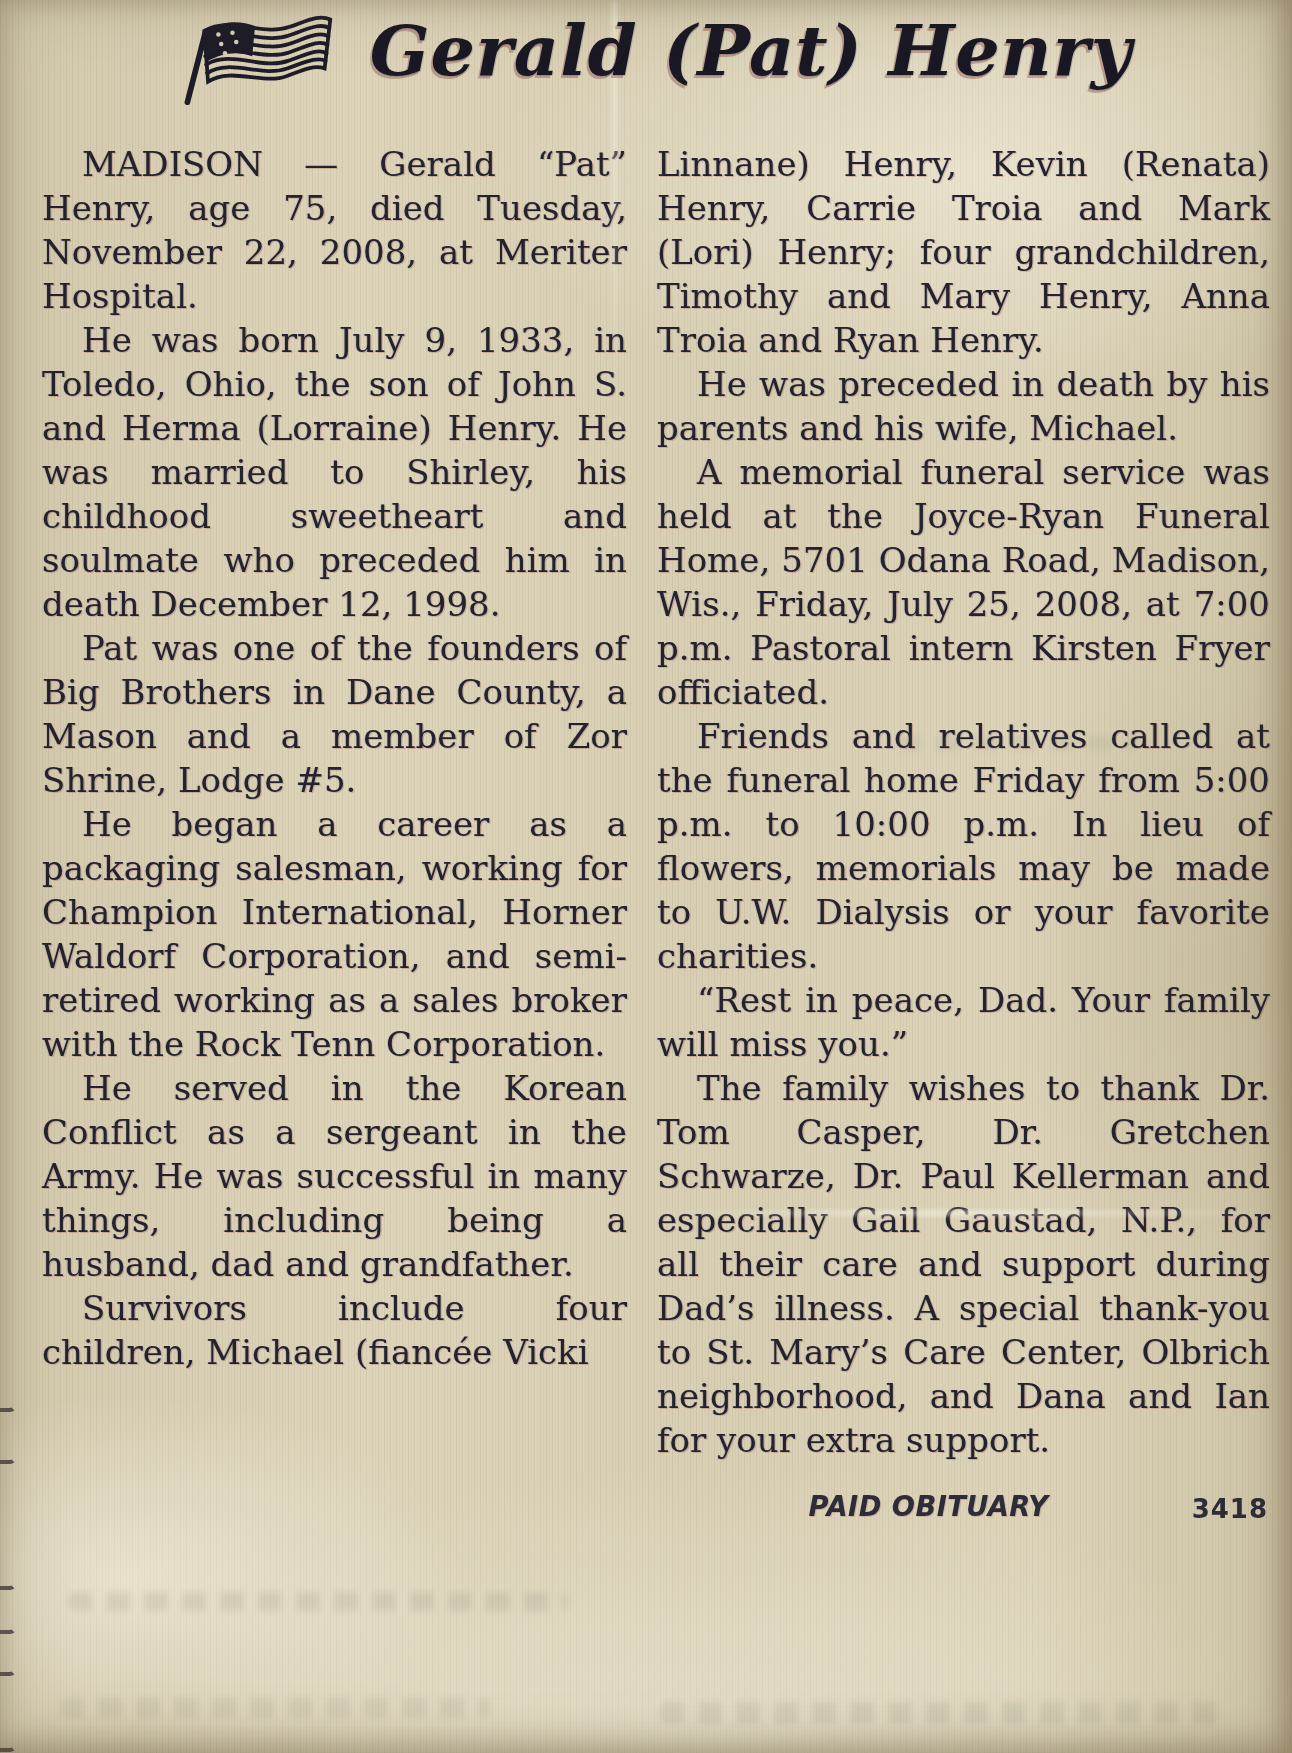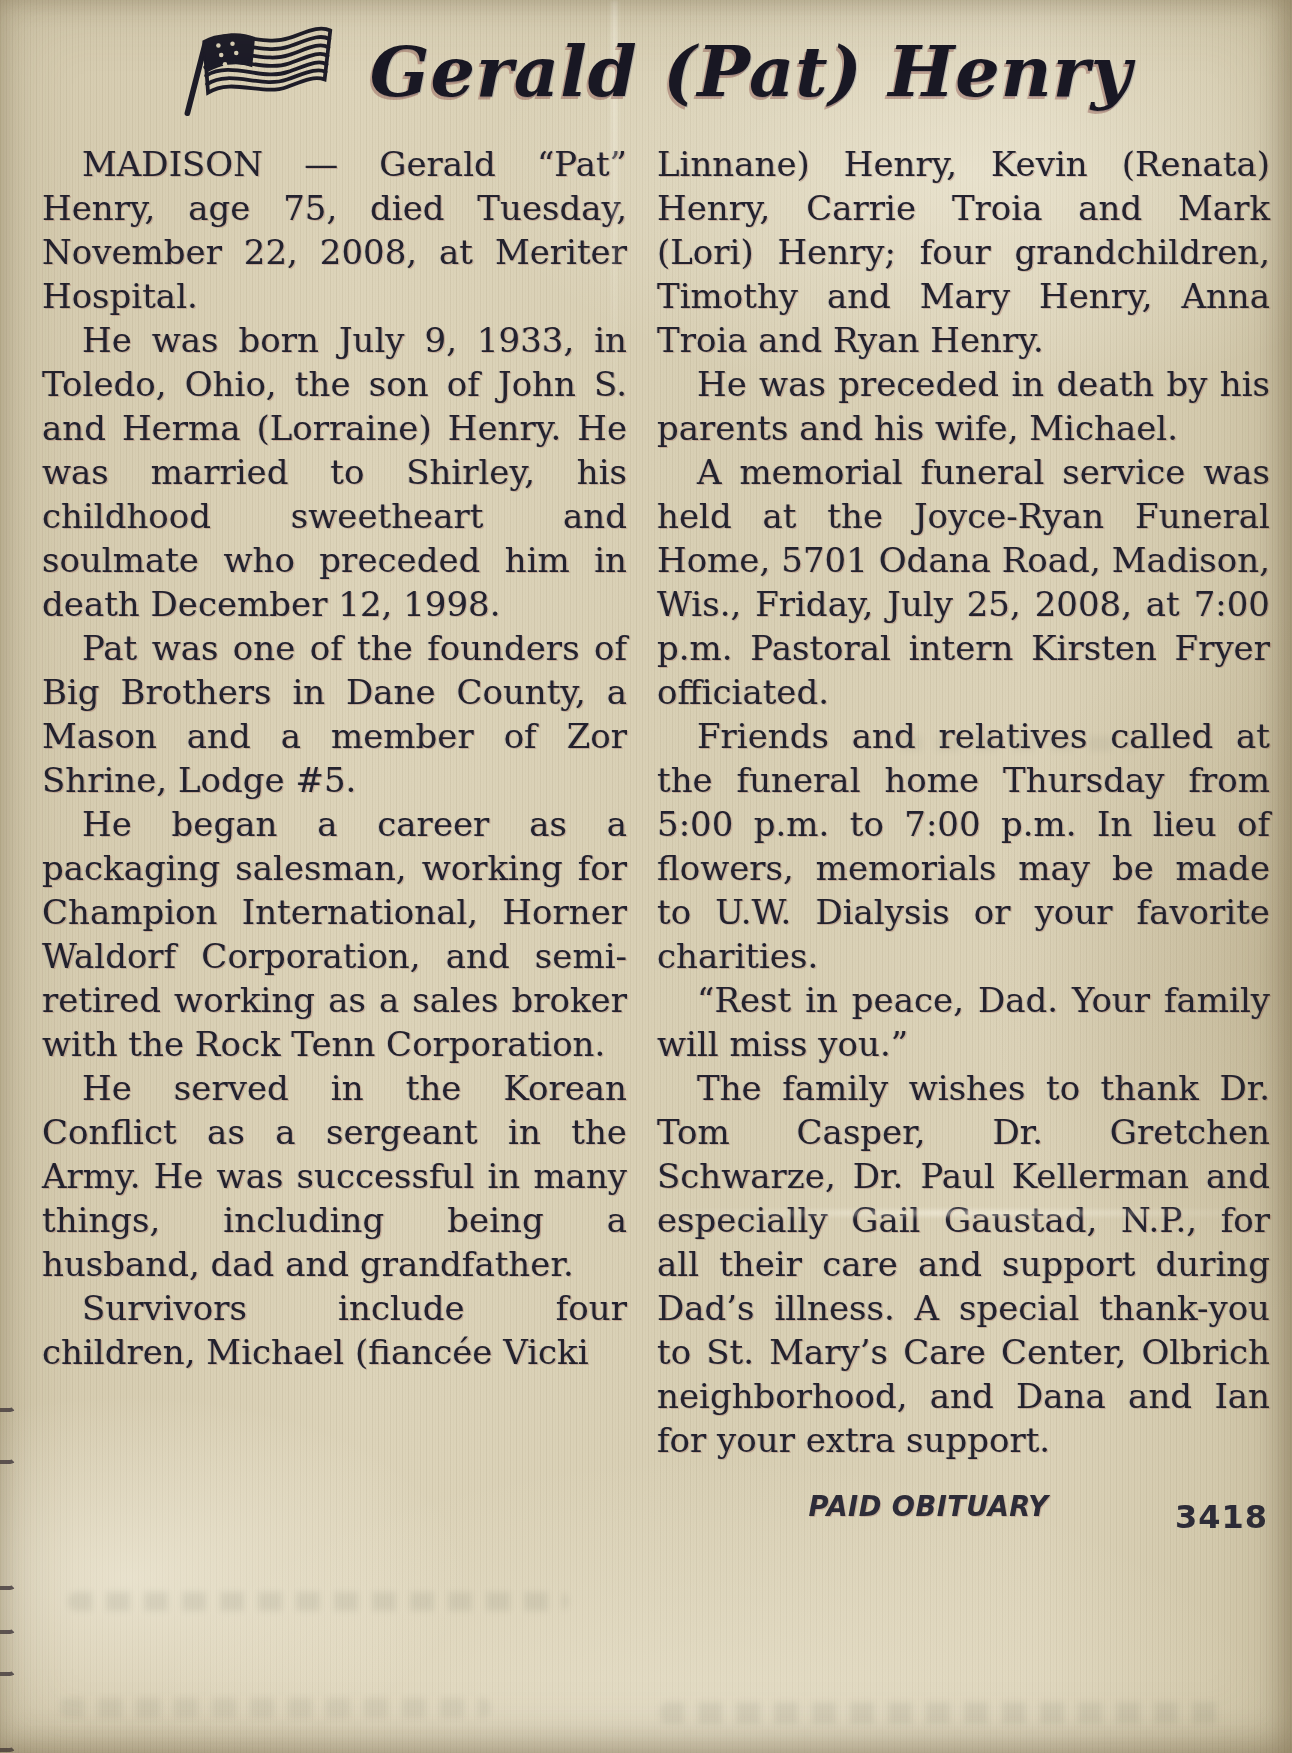--- a/index.html
+++ b/index.html
@@ -17,21 +17,21 @@
       repeating-linear-gradient(90deg, rgba(120,104,72,.10) 0 1px, rgba(0,0,0,0) 1px 3px, rgba(162,148,112,.07) 3px 4px, rgba(0,0,0,0) 4px 6px),
       linear-gradient(90deg,#d4caae,#ddd4ba 28%,#d8cfb4 55%,#dcd3b9 80%,#cfc5a7);
   }
   .page::after{
     content:"";position:absolute;inset:0;pointer-events:none;
     box-shadow:inset 0 0 70px rgba(92,76,46,.22), inset -10px 0 26px rgba(92,76,46,.28), inset 0 -14px 30px rgba(92,76,46,.18);
   }
   
   .masthead{
     position:relative;
-    display:flex;align-items:center;justify-content:center;
+    display:flex;align-items:flex-start;justify-content:center;
     gap:34px;margin:0;padding:16px 0 6px 16px;height:112px;
   }
   .flag{width:160px;height:94px;flex:0 0 auto;margin-top:-4px;}
   .title{
     margin:0;font-size:70px;line-height:1;
     font-style:italic;font-weight:700;
     letter-spacing:1px;
     color:#191824;
     text-shadow:-2px 3px 0 rgba(104,28,30,.30), 1px 1px 0 rgba(30,40,90,.18);
   }
@@ -53,22 +53,22 @@
     position:relative;margin-top:22px;height:40px;
     font-family:"DejaVu Sans", sans-serif;
   }
   .paid{
     position:absolute;left:0;right:70px;text-align:center;
     font-style:italic;font-weight:700;font-size:29px;letter-spacing:.5px;
     color:#2d2c38;transform:scaleX(.94);transform-origin:center;
     text-shadow:1px 1px 0 rgba(110,30,30,.18);
   }
   .num{
-    position:absolute;right:2px;top:11px;
-    font-weight:700;font-size:32px;color:#2d2c38;letter-spacing:1px;
+    position:absolute;right:2px;top:3px;
+    font-weight:700;font-size:26px;color:#2d2c38;letter-spacing:1px;
   }
   
   .smudge{position:absolute;pointer-events:none;border-radius:8px;filter:blur(3px);}
   .smudge.bars{
     background:repeating-linear-gradient(90deg, rgba(92,98,84,.30) 0 24px, rgba(0,0,0,0) 24px 38px);
   }
   .s1{left:68px;top:1592px;width:500px;height:19px;opacity:.38;}
   .s2{left:60px;top:1698px;width:430px;height:20px;opacity:.30;}
   .s3{left:660px;top:1702px;width:560px;height:22px;opacity:.34;}
   .s4{left:898px;top:736px;width:240px;height:15px;opacity:.26;}
@@ -137,21 +137,21 @@
       <p>He was born July 9, 1933, in Toledo, Ohio, the son of John S. and Herma (Lorraine) Henry. He was married to Shirley, his childhood sweetheart and soulmate who preceded him in death December 12, 1998.</p>
       <p>Pat was one of the founders of Big Brothers in Dane County, a Mason and a member of Zor Shrine, Lodge #5.</p>
       <p>He began a career as a packaging salesman, working for Champion International, Horner Waldorf Corporation, and semi-retired working as a sales broker with the Rock Tenn Corporation.</p>
       <p>He served in the Korean Conflict as a sergeant in the Army. He was successful in many things, including being a husband, dad and grandfather.</p>
       <p>Survivors include four children, Michael (fiancée Vicki</p>
     </div>
     <div class="col col-right">
       <p class="continuation">Linnane) Henry, Kevin (Renata) Henry, Carrie Troia and Mark (Lori) Henry; four grandchildren, Timothy and Mary Henry, Anna Troia and Ryan Henry.</p>
       <p>He was preceded in death by his parents and his wife, Michael.</p>
       <p>A memorial funeral service was held at the Joyce-Ryan Funeral Home, 5701 Odana Road, Madison, Wis., Friday, July 25, 2008, at 7:00 p.m. Pastoral intern Kirsten Fryer officiated.</p>
-      <p>Friends and relatives called at the funeral home Thursday from 5:00 p.m. to 7:00 p.m. In lieu of flowers, memorials may be made to U.W. Dialysis or your favorite charities.</p>
+      <p>Friends and relatives called at the funeral home Friday from 5:00 p.m. to 10:00 p.m. In lieu of flowers, memorials may be made to U.W. Dialysis or your favorite charities.</p>
       <p>“Rest in peace, Dad. Your family will miss you.”</p>
       <p>The family wishes to thank Dr. Tom Casper, Dr. Gretchen Schwarze, Dr. Paul Kellerman and especially Gail Gaustad, N.P., for all their care and support during Dad’s illness. A special thank-you to St. Mary’s Care Center, Olbrich neighborhood, and Dana and Ian for your extra support.</p>
       <div class="footer">
         <span class="paid">PAID OBITUARY</span>
         <span class="num">3418</span>
       </div>
     </div>
   </div>
 
   <div class="smudge bars s1"></div>

